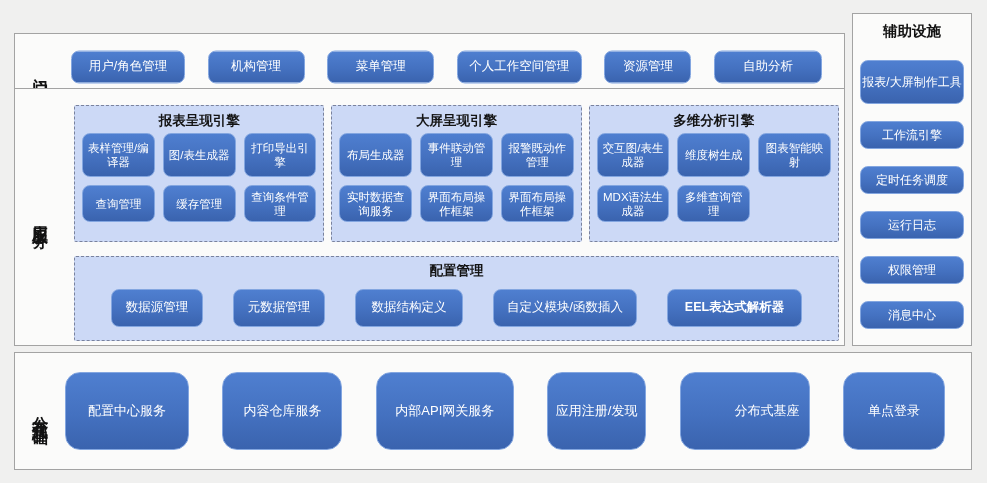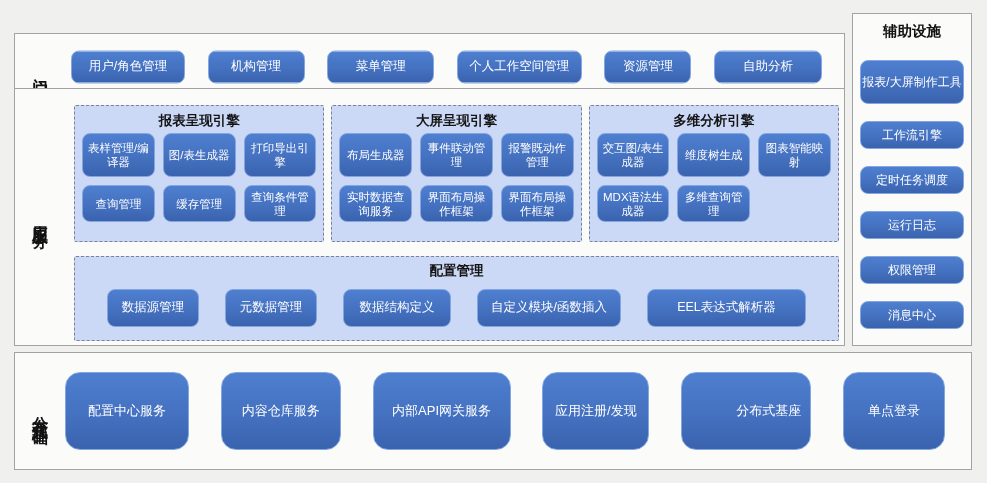--- a/index.html
+++ b/index.html
@@ -44,31 +44,31 @@
   .engine-grid .btn { font-size:11.5px; padding:2px 2px; width:auto; }
 
   .config { position:absolute; left:59px; top:167px; width:765px; height:85px;
     padding:3px 6px 6px; display:flex; flex-direction:column; }
   .config-row { flex:1; display:flex; align-items:center; justify-content:space-evenly; }
   .config-row .btn { height:38px; font-size:12.5px; }
   .config-row .btn:nth-child(1){ width:92px; }
   .config-row .btn:nth-child(2){ width:92px; }
   .config-row .btn:nth-child(3){ width:108px; }
   .config-row .btn:nth-child(4){ width:144px; }
-  .config-row .btn:nth-child(5){ width:159px; }
+  .config-row .btn:nth-child(5){ width:135px;font-weight:bold; }
 
   
   .sec-dist { left:14px; top:352px; width:958px; height:118px; }
   .dist-row { position:absolute; left:50px; right:26px; top:50%; transform:translateY(-50%);
     display:flex; justify-content:space-between; align-items:center; }
   .dist-row .btn { height:78px; font-size:13px; border-radius:15px; }
   .dist-row .btn:nth-child(1){ width:124px; }
   .dist-row .btn:nth-child(2){ width:120px; }
   .dist-row .btn:nth-child(3){ width:138px; }
-  .dist-row .btn:nth-child(4){ width:107px; }
+  .dist-row .btn:nth-child(4){ width:99px; }
   .dist-row .btn:nth-child(5){ width:130px;padding-left:45px; }
   .dist-row .btn:nth-child(6){ width:102px; }
 
   
   .sec-aux { left:852px; top:13px; width:120px; height:333px;padding-left:20px; }
   .aux-title { position:absolute; top:8px; left:0; right:0; text-align:center;
     font-size:14.5px; font-weight:700; color:#121212; }
   .aux-col { position:absolute; top:46px; left:8px; right:8px;
     display:flex; flex-direction:column; align-items:center; gap:17px; }
   .aux-col .btn { width:104px; height:28px; font-size:12px; }

